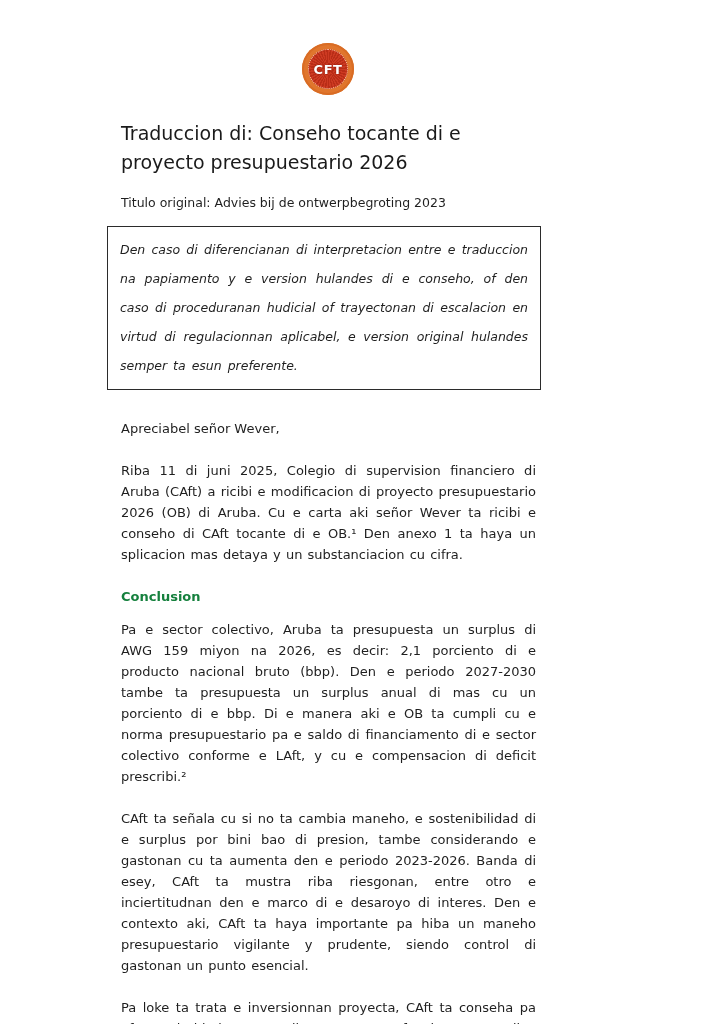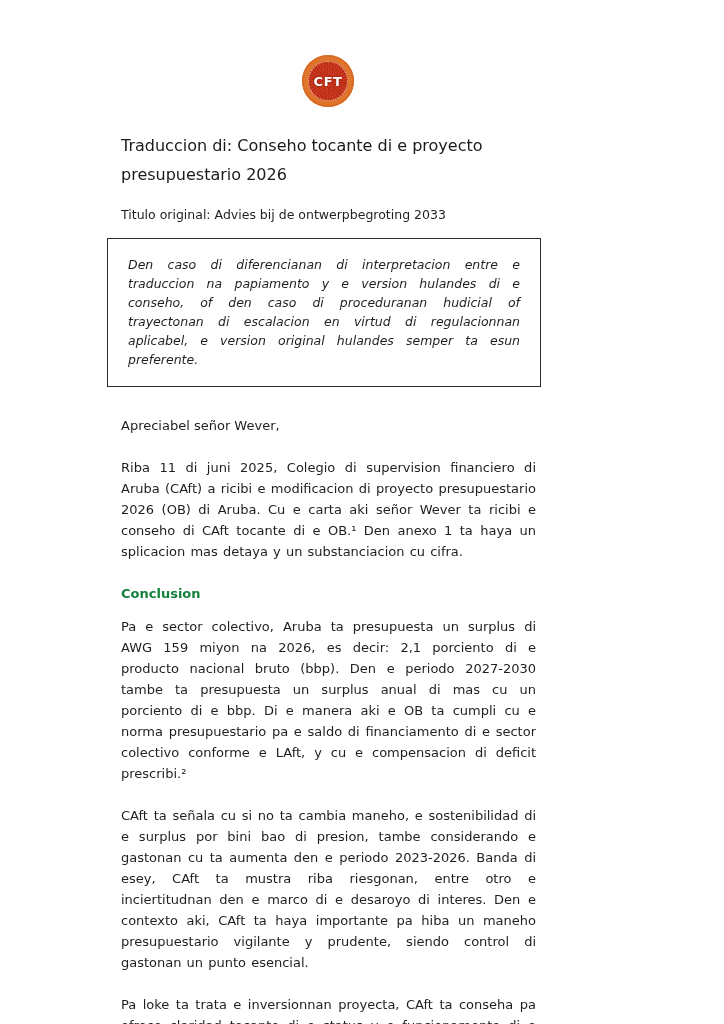--- a/index.html
+++ b/index.html
@@ -11,21 +11,21 @@
     width: 724px;
     height: 1024px;
     font-family: "DejaVu Sans", "Liberation Sans", sans-serif;
     color: #1f1f1f;
     overflow: hidden;
   }
   .page {
     box-sizing: border-box;
     width: 656px;
     height: 1024px;
-    padding-top: 55px;
+    padding-top: 43px;
     background: #ffffff;
   }
   .logo-wrap {
     width: 100%;
     display: flex;
     justify-content: center;
   }
   .logo {
     width: 52px;
     height: 52px;
@@ -53,43 +53,43 @@
     letter-spacing: 0.5px;
     text-shadow: 0 0 2px rgba(120, 20, 5, 0.9);
   }
   .content {
     box-sizing: border-box;
     padding-left: 121px;
     padding-right: 120px;
   }
   .title {
     margin: 24px 0 0 0;
-    font-size: 16px;
+    font-size: 19px;
     line-height: 29px;
     font-weight: 400;
     color: #1a1a1a;
   }
   .subtitle {
     margin: 18px 0 0 0;
     font-size: 12.5px;
     line-height: 16px;
     color: #1f1f1f;
   }
   .disclaimer-box {
     margin-top: 15px;
     margin-left: -14px;
     margin-right: -5px;
     border: 1.5px solid #2b2b2b;
     padding: 8px 12px 9px 12px;
   }
   .disclaimer-box p {
-    margin: 8px;
+    margin: 0;
     font-style: italic;
     font-size: 12.5px;
-    line-height: 19px;
+    line-height: 29px;
     text-align: justify;
     word-spacing: 2px;
   }
   .greeting {
     margin: 28px 0 4px 0;
     font-size: 13px;
     line-height: 21px;
   }
   .para {
     margin: 21px 0 0 0;
@@ -119,21 +119,21 @@
       <div class="logo-rays">
         <span class="logo-text">CFT</span>
       </div>
     </div>
   </div>
 
   <div class="content">
 
     <h1 class="title">Traduccion di: Conseho tocante di e proyecto presupuestario 2026</h1>
 
-    <p class="subtitle">Titulo original: Advies bij de ontwerpbegroting 2033</p>
+    <p class="subtitle">Titulo original: Advies bij de ontwerpbegroting 2023</p>
 
     <div class="disclaimer-box">
       <p>Den caso di diferencianan di interpretacion entre e traduccion na papiamento y e version hulandes di e conseho, of den caso di proceduranan hudicial of trayectonan di escalacion en virtud di regulacionnan aplicabel, e version original hulandes semper ta esun preferente.</p>
     </div>
 
     <p class="greeting">Apreciabel señor Wever,</p>
 
     <p class="para">Riba 11 di juni 2025, Colegio di supervision financiero di Aruba (CAft) a ricibi e modificacion di proyecto presupuestario 2026 (OB) di Aruba. Cu e carta aki señor Wever ta ricibi e conseho di CAft tocante di e OB.¹ Den anexo 1 ta haya un splicacion mas detaya y un substanciacion cu cifra.</p>
 
     <h2 class="heading">Conclusion</h2>

